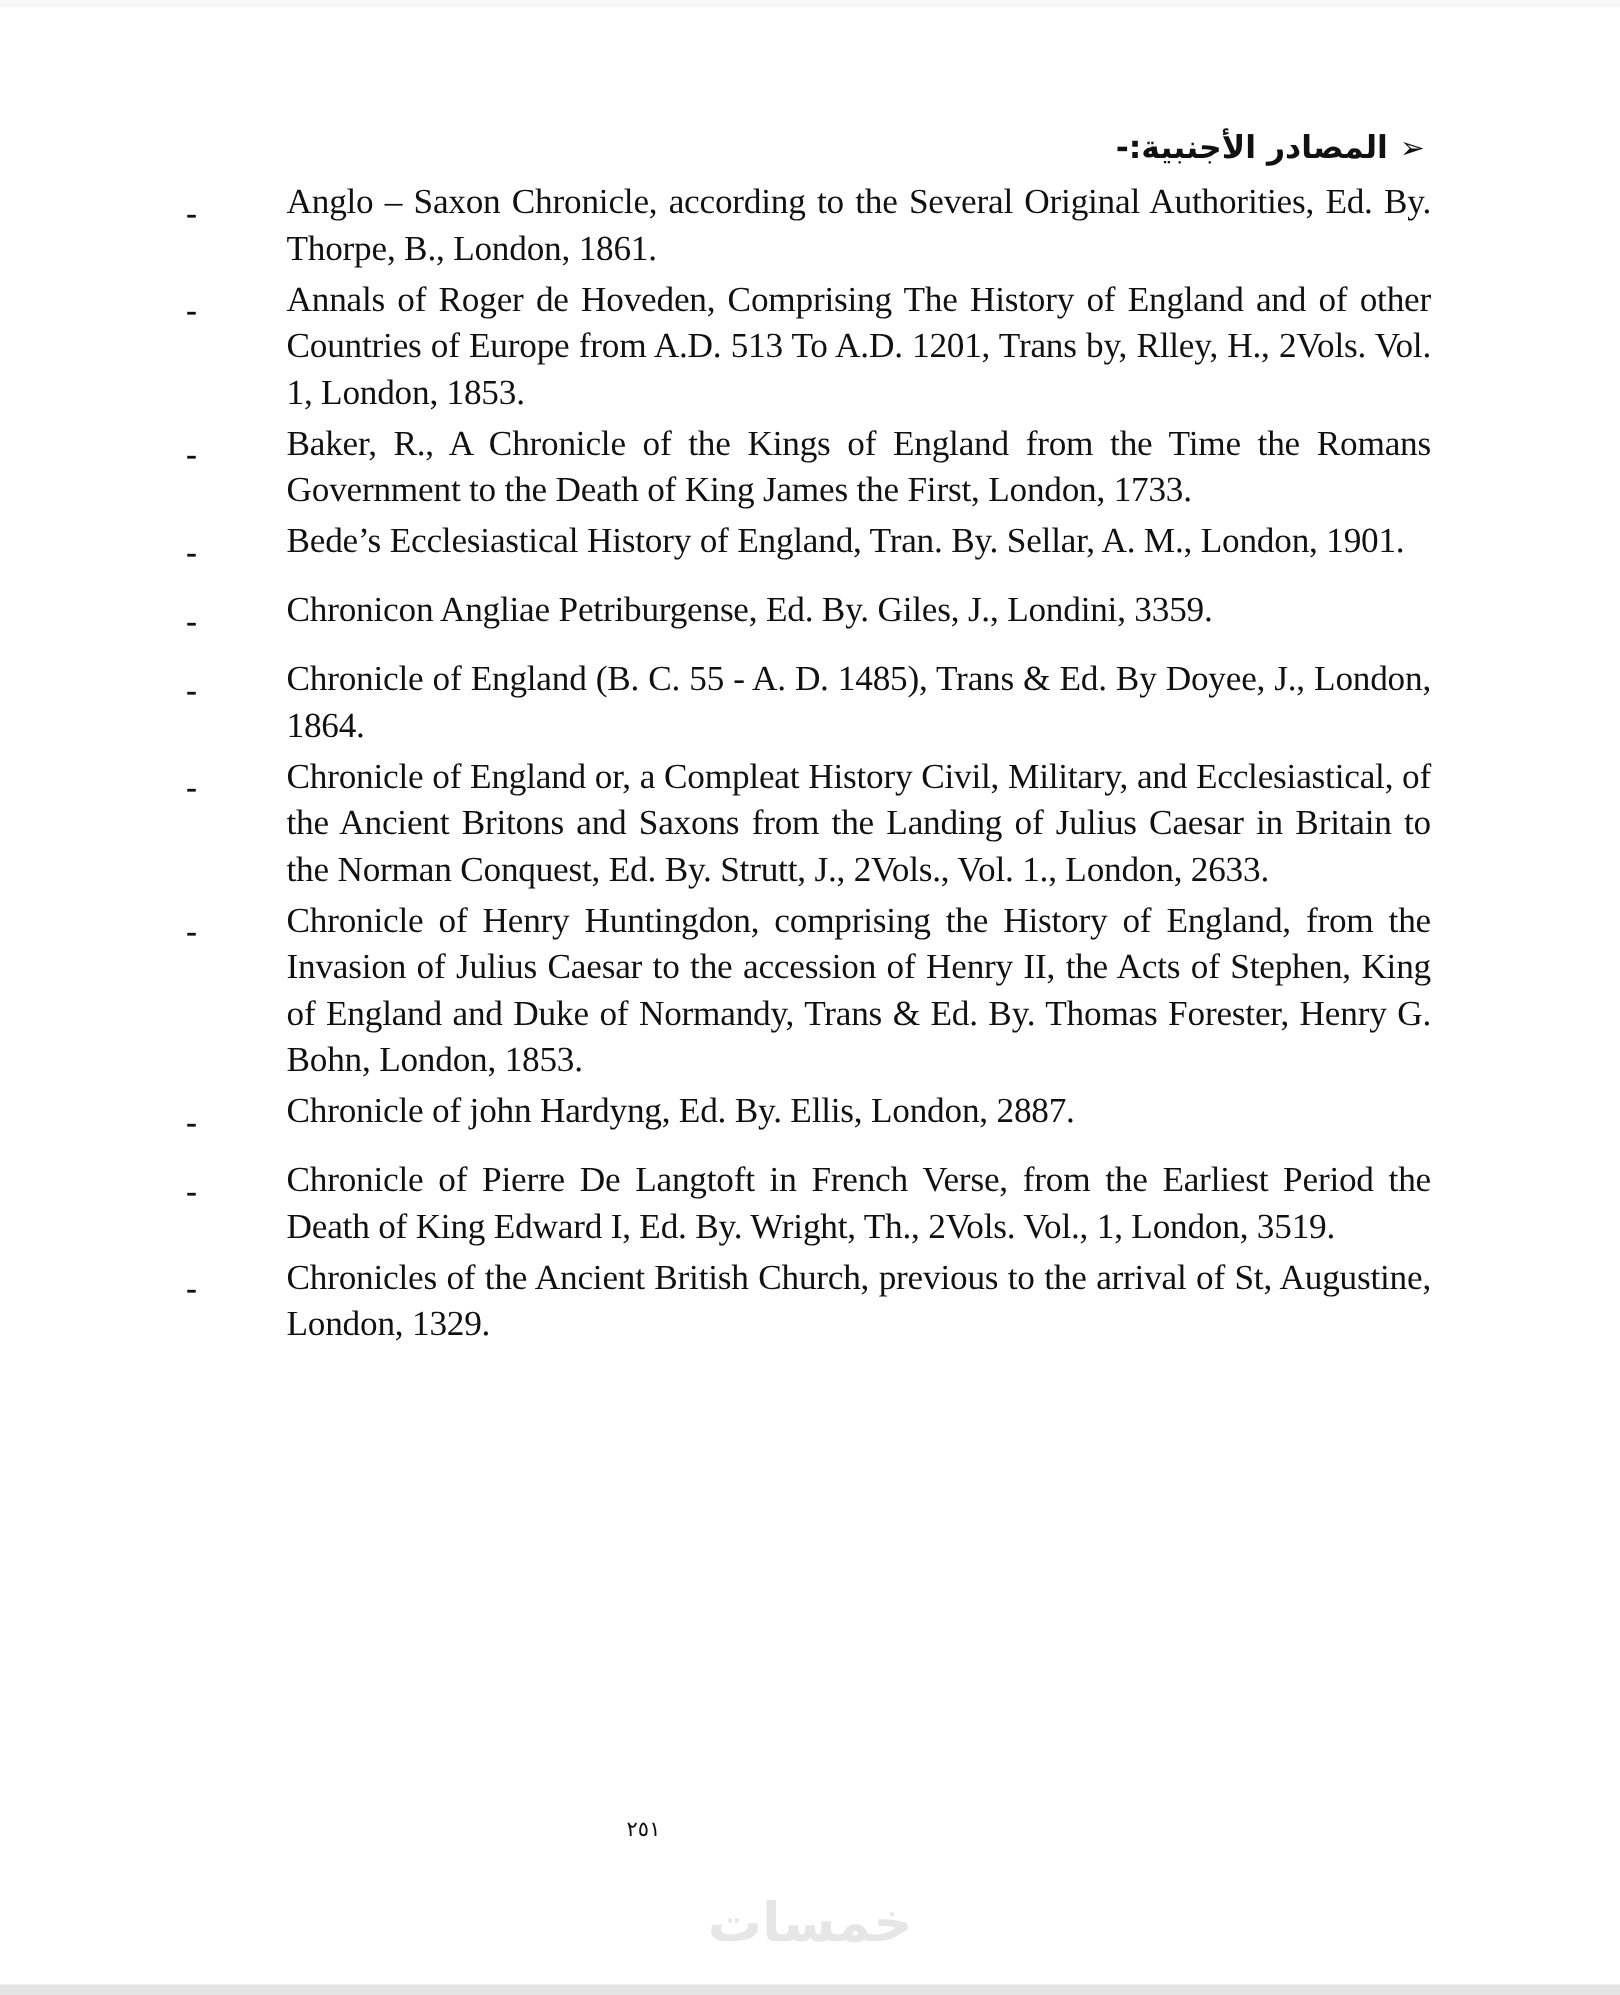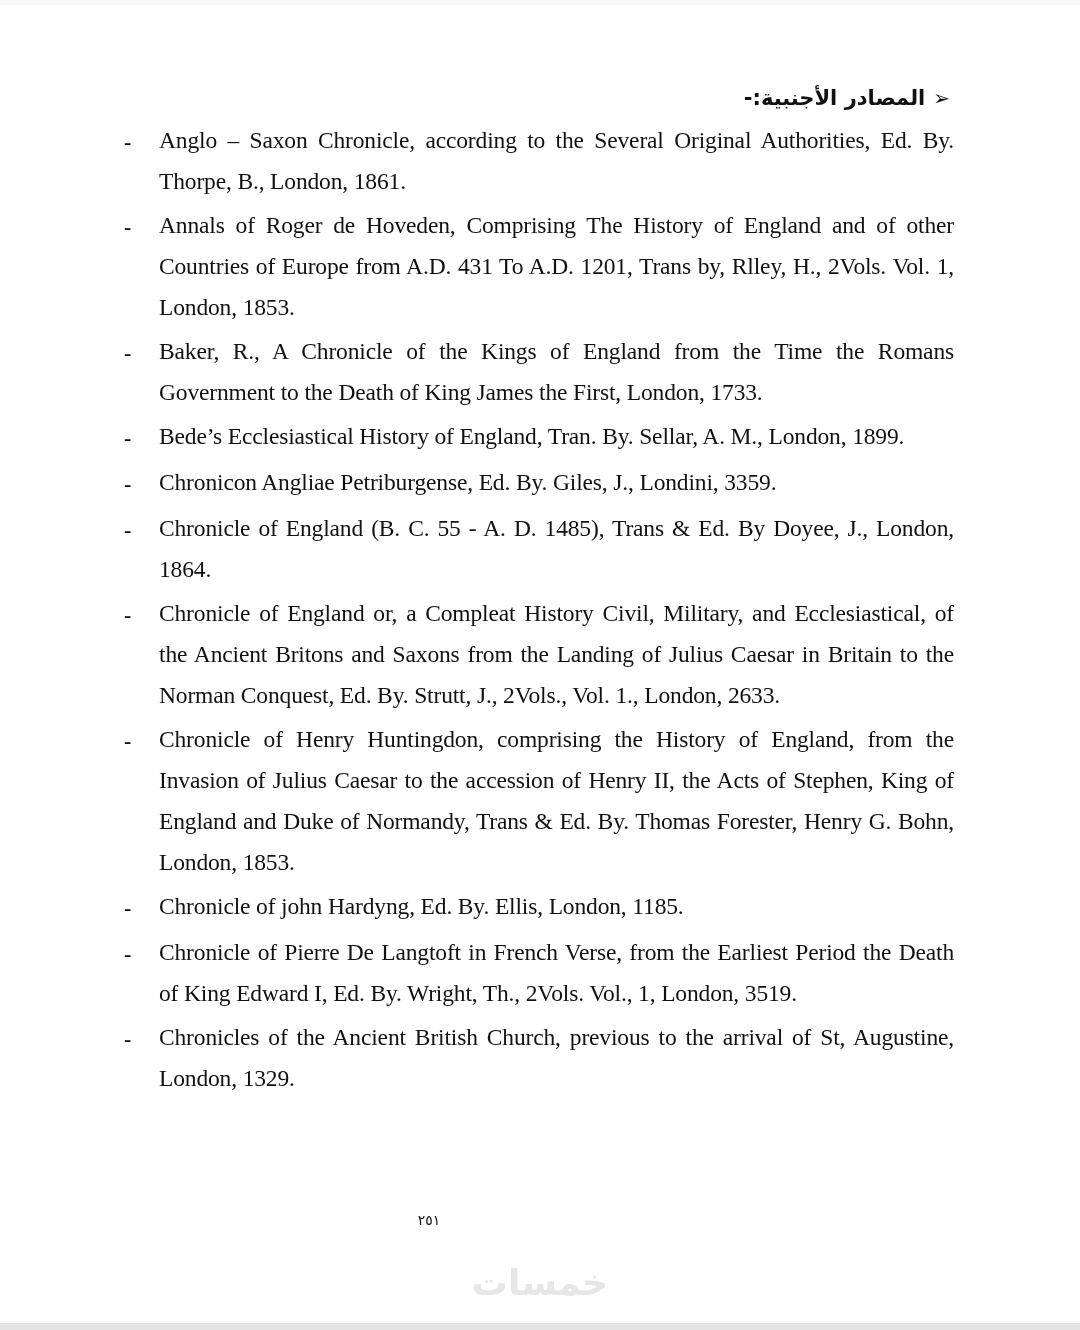--- a/index.html
+++ b/index.html
@@ -14,22 +14,23 @@
     .heading {
       position: absolute; right: 130px; top: 86px;
       direction: rtl; font-family: "DejaVu Sans", sans-serif; font-weight: bold;
       font-size: 21px; display: flex; align-items: center; gap: 8px;
     }
     .heading .arrow { font-size: 20px; }
     .list { position: absolute; left: 124px; top: 120px; width: 830px; }
     .entry { display: flex; margin-bottom: 3px; }
     .bullet { width: 35px; flex: none; font-weight: bold; font-size: 22px; line-height: 43px; }
     .text {
-      flex: 1; font-size: 23.5px; line-height: 41px; text-align: justify;
+      flex: 1; font-size: 23.5px; line-height: 31px; text-align: justify;
       letter-spacing: -0.15px;
+      margin-left: 32px;
     }
     .page-number {
       position: absolute; left: 0; width: 858px; top: 1212px; text-align: center;
       font-family: "DejaVu Sans", sans-serif; font-size: 14px; direction: rtl;
     }
     .watermark {
       position: absolute; left: 0; width: 1080px; top: 1262px; text-align: center;
       font-family: "DejaVu Sans", sans-serif; font-size: 36px; color: #e6e6e6; direction: rtl;
       font-weight: bold;
     }
@@ -44,49 +45,49 @@
   <span>المصادر الأجنبية:-</span>
 </div>
 
 <div class="list">
   <div class="entry">
       <span class="bullet">-</span>
       <span class="text">Anglo – Saxon Chronicle, according to the Several Original Authorities, Ed. By. Thorpe, B., London, 1861.</span>
     </div>
   <div class="entry">
       <span class="bullet">-</span>
-      <span class="text">Annals of Roger de Hoveden, Comprising The History of England and of other Countries of Europe from A.D. 431 To A.D. 1201, Trans by, Rlley, H., 2Vols. Vol. 1, London, 1853.</span>
+      <span class="text">Annals of Roger de Hoveden, Comprising The History of England and of other Countries of Europe from A.D. 513 To A.D. 1201, Trans by, Rlley, H., 2Vols. Vol. 1, London, 1853.</span>
     </div>
   <div class="entry">
       <span class="bullet">-</span>
       <span class="text">Baker, R., A Chronicle of the Kings of England from the Time the Romans Government to the Death of King James the First, London, 1733.</span>
     </div>
   <div class="entry">
       <span class="bullet">-</span>
-      <span class="text">Bede’s Ecclesiastical History of England, Tran. By. Sellar, A. M., London, 1899.</span>
+      <span class="text">Bede’s Ecclesiastical History of England, Tran. By. Sellar, A. M., London, 1901.</span>
     </div>
   <div class="entry">
       <span class="bullet">-</span>
       <span class="text">Chronicon Angliae Petriburgense, Ed. By. Giles, J., Londini, 3359.</span>
     </div>
   <div class="entry">
       <span class="bullet">-</span>
       <span class="text">Chronicle of England (B. C. 55 - A. D. 1485), Trans &amp; Ed. By Doyee, J., London, 1864.</span>
     </div>
   <div class="entry">
       <span class="bullet">-</span>
       <span class="text">Chronicle of England or, a Compleat History Civil, Military, and Ecclesiastical, of the Ancient Britons and Saxons from the Landing of Julius Caesar in Britain to the Norman Conquest, Ed. By. Strutt, J., 2Vols., Vol. 1., London, 2633.</span>
     </div>
   <div class="entry">
       <span class="bullet">-</span>
       <span class="text">Chronicle of Henry Huntingdon, comprising the History of England, from the Invasion of Julius Caesar to the accession of Henry II, the Acts of Stephen, King of England and Duke of Normandy, Trans &amp; Ed. By. Thomas Forester, Henry G. Bohn, London, 1853.</span>
     </div>
   <div class="entry">
       <span class="bullet">-</span>
-      <span class="text">Chronicle of john Hardyng, Ed. By. Ellis, London, 1185.</span>
+      <span class="text">Chronicle of john Hardyng, Ed. By. Ellis, London, 2887.</span>
     </div>
   <div class="entry">
       <span class="bullet">-</span>
       <span class="text">Chronicle of Pierre De Langtoft in French Verse, from the Earliest Period the Death of King Edward I, Ed. By. Wright, Th., 2Vols. Vol., 1, London, 3519.</span>
     </div>
   <div class="entry">
       <span class="bullet">-</span>
       <span class="text">Chronicles of the Ancient British Church, previous to the arrival of St, Augustine, London, 1329.</span>
     </div>
 </div>

